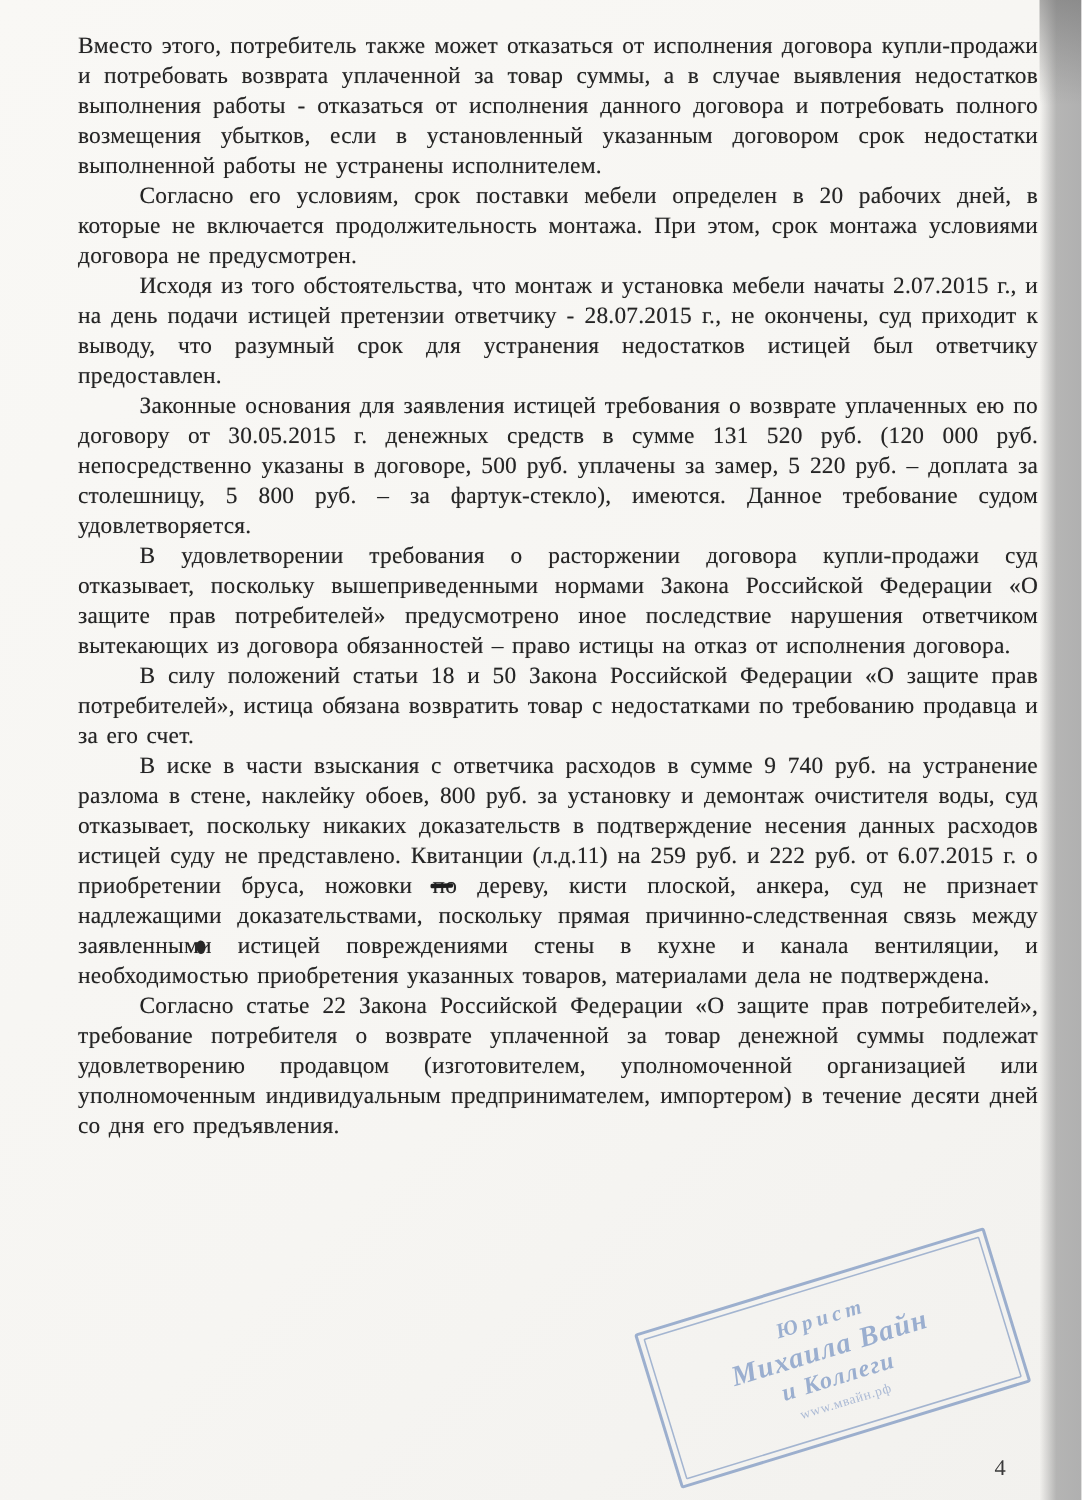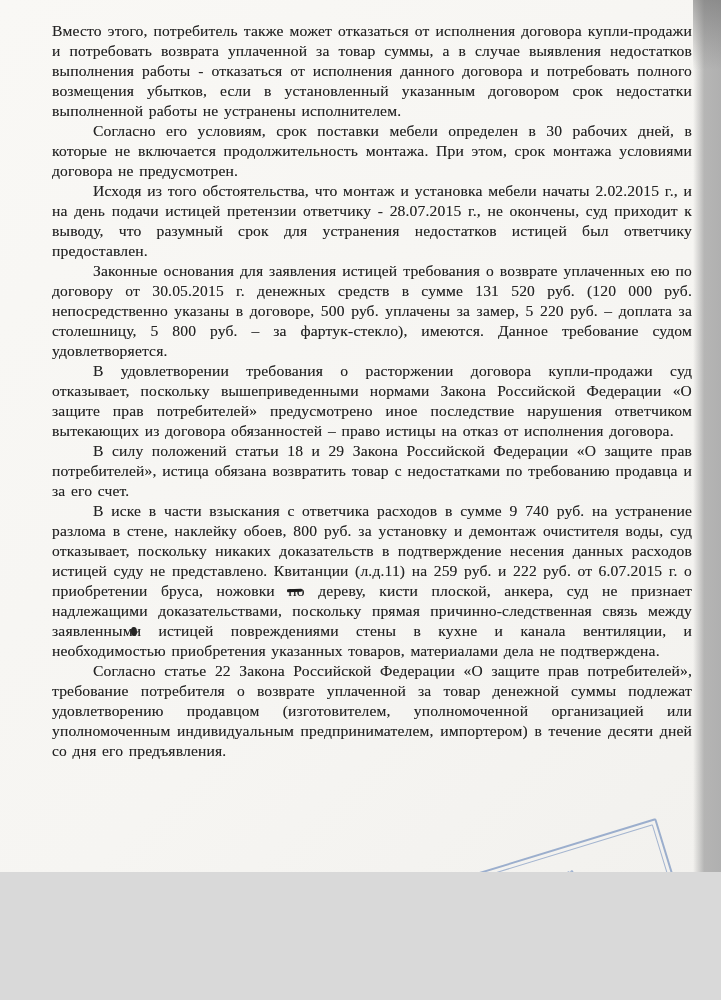--- a/index.html
+++ b/index.html
@@ -2,21 +2,21 @@
 <html lang="ru"><head>
 <meta charset="utf-8">
 <style>
   html,body{margin:0;padding:0;}
   body{
     background:#d9d9d9;
     font-family:"Liberation Serif","DejaVu Serif",serif;
   }
   .scan{
     position:relative;
-    width:721px;height:872px;
+    width:721px;height:1000px;
     margin:0 auto;
     background:linear-gradient(135deg,#f9f8f5 0%,#f6f5f2 60%,#f2f1ee 100%);
     overflow:hidden;
   }
   
   .edge-shadow{
     position:absolute;top:0;right:0;width:28px;height:100%;
     background:
       linear-gradient(to right, rgba(160,160,160,0) 0%, rgba(160,160,160,0.75) 40%, #b0b0b0 100%);
   }
@@ -75,25 +75,25 @@
     font-size:15px;color:#3a3a3a;z-index:1;
   }
 </style>
 </head>
 <body>
 
 <div class="scan">
 
   <div class="page-text">
     <p class="para no-indent">Вместо этого, потребитель также может отказаться от исполнения договора купли-продажи и потребовать возврата уплаченной за товар суммы, а в случае выявления недостатков выполнения работы -  отказаться от исполнения данного договора и потребовать полного возмещения убытков, если в установленный указанным договором срок недостатки выполненной работы  не устранены исполнителем.</p>
-    <p class="para">Согласно его условиям, срок поставки мебели определен в  30 рабочих дней, в которые не включается продолжительность монтажа.  При этом, срок монтажа условиями договора не предусмотрен.</p>
-    <p class="para">Исходя из того обстоятельства, что монтаж и установка мебели начаты 2.02.2015 г.,  и на день подачи истицей претензии ответчику  - 28.07.2015 г., не окончены,  суд приходит к выводу, что разумный срок для устранения недостатков истицей был ответчику предоставлен.</p>
+    <p class="para">Согласно его условиям, срок поставки мебели определен в  20 рабочих дней, в которые не включается продолжительность монтажа.  При этом, срок монтажа условиями договора не предусмотрен.</p>
+    <p class="para">Исходя из того обстоятельства, что монтаж и установка мебели начаты 2.07.2015 г.,  и на день подачи истицей претензии ответчику  - 28.07.2015 г., не окончены,  суд приходит к выводу, что разумный срок для устранения недостатков истицей был ответчику предоставлен.</p>
     <p class="para">Законные основания для заявления истицей требования о возврате уплаченных ею по договору от 30.05.2015 г.  денежных средств в сумме 131&nbsp;520 руб. (120&nbsp;000 руб. непосредственно указаны в договоре, 500 руб. уплачены за замер, 5&nbsp;220 руб. – доплата за столешницу, 5&nbsp;800 руб. – за фартук-стекло), имеются. Данное требование судом удовлетворяется.</p>
     <p class="para">В удовлетворении требования о расторжении договора купли-продажи суд отказывает, поскольку вышеприведенными нормами Закона Российской Федерации «О защите прав потребителей»  предусмотрено иное последствие нарушения ответчиком вытекающих из договора обязанностей – право истицы на отказ от исполнения договора.</p>
-    <p class="para">В силу положений статьи 18 и 29 Закона Российской Федерации «О защите прав потребителей», истица обязана возвратить товар с недостатками по требованию продавца и за его счет.</p>
+    <p class="para">В силу положений статьи 18 и 50 Закона Российской Федерации «О защите прав потребителей», истица обязана возвратить товар с недостатками по требованию продавца и за его счет.</p>
     <p class="para">В иске в части взыскания с ответчика расходов в сумме 9&nbsp;740 руб. на устранение разлома в стене, наклейку обоев, 800 руб. за установку и демонтаж очистителя воды, суд отказывает, поскольку никаких доказательств в подтверждение несения данных расходов истицей суду не представлено. Квитанции (л.д.11) на 259 руб. и 222 руб. от 6.07.2015 г. о приобретении бруса, ножовки по дереву, кисти плоской, анкера,  суд не признает надлежащими доказательствами, поскольку прямая причинно-следственная связь между заявленными истицей повреждениями стены в кухне и канала вентиляции, и необходимостью приобретения указанных товаров, материалами дела не подтверждена.</p>
     <p class="para">Согласно статье 22 Закона Российской Федерации «О защите прав потребителей», требование потребителя о возврате уплаченной за товар денежной суммы подлежат удовлетворению продавцом (изготовителем, уполномоченной организацией или уполномоченным индивидуальным предпринимателем, импортером) в течение десяти дней со дня его предъявления.</p>
   </div>
 
   <div class="pen-underline"></div>
   <div class="pen-dot"></div>
 
   <div class="stamp">
     <div class="stamp-inner">
       <div class="stamp-line stamp-l1">Юрист</div>

